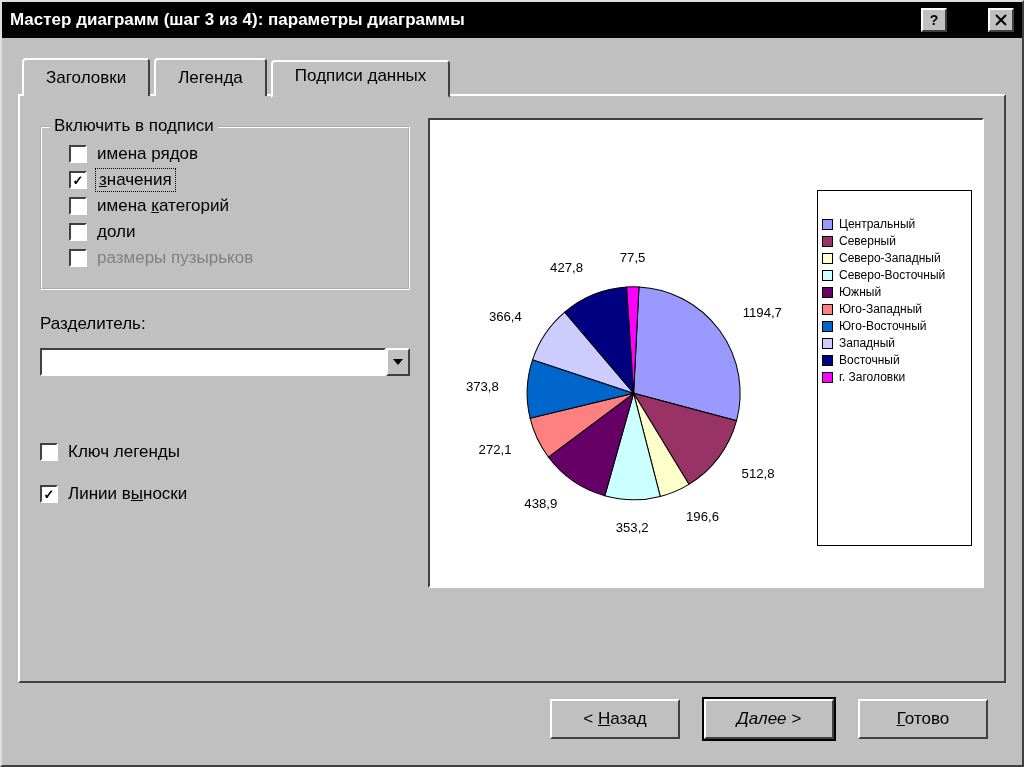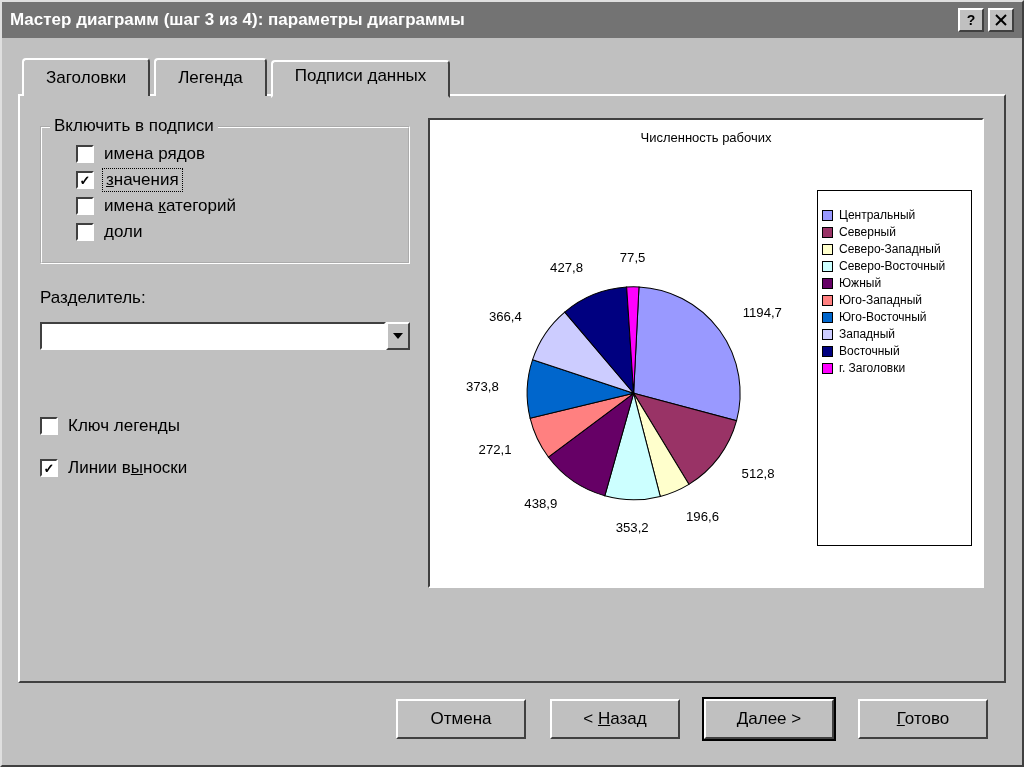--- a/index.html
+++ b/index.html
@@ -15,27 +15,28 @@
   .window {
     width: 1024px;
     height: 767px;
     background: #c0c0c0;
     border: 2px solid;
     border-color: #dfdfdf #404040 #404040 #dfdfdf;
     display: flex;
     flex-direction: column;
   }
   .titlebar {
-    background: #737373;
+    background: #000000;
     color: #fff;
     font-weight: bold;
     font-size: 17px;
     padding: 6px 8px;
     display: flex;
     align-items: center;
+    gap: 37px;
   }
   .titlebar-text { flex: 1; }
   .titlebar-btn {
     width: 26px; height: 24px;
     background: #c0c0c0;
     border: 2px solid;
     border-color: #fff #404040 #404040 #fff;
     margin-left: 4px;
     display: flex; align-items: center; justify-content: center;
     font-family: "Arial Black", Arial, sans-serif;
@@ -108,21 +109,21 @@
   }
   .groupbox-title {
     position: absolute;
     top: -12px; left: 8px;
     background: #c0c0c0;
     padding: 0 4px;
     font-size: 17px;
   }
   .chk-row {
     display: flex; align-items: center;
-    margin: 6px 0 6px 20px;
+    margin: 6px 0 6px 13px;
     font-size: 17px;
   }
   .chk-row.disabled { color: #808080; }
   .checkbox {
     width: 18px; height: 18px;
     background: #fff;
     border: 2px solid;
     border-color: #404040 #fff #fff #404040;
     margin-right: 10px;
     display: flex; align-items: center; justify-content: center;
@@ -175,21 +176,21 @@
     display: flex;
   }
   .pie-area {
     flex: 1;
     position: relative;
   }
   .legend {
     width: 155px;
     margin: 30px 10px 40px 0;
     border: 1px solid #000;
-    padding: 14px 4px;
+    padding: 23px 4px;
     font-size: 12px;
     overflow: hidden;
   }
   .legend-item {
     display: flex; align-items: center;
     margin: 3px 0;
     white-space: nowrap;
   }
   .legend-sw {
     width: 11px; height: 11px; border: 1px solid #000;
@@ -207,20 +208,21 @@
     padding: 8px 18px;
     background: #c0c0c0;
     border: 2px solid;
     border-color: #fff #404040 #404040 #fff;
     font-size: 17px;
     text-align: center;
     cursor: pointer;
   }
   .btn.default {
     box-shadow: 0 0 0 2px #000;
+    font-style: italic;
   }
 </style>
 </head>
 <body>
 
 <div class="window">
   <div class="titlebar">
     <span class="titlebar-text">Мастер диаграмм (шаг 3 из 4): параметры диаграммы</span>
     <div class="titlebar-btn">?</div>
     <div class="titlebar-btn">
@@ -263,20 +265,24 @@
             </span>
           </div>
 
           <div class="chk-row">
             <div class="checkbox"></div>
             <span>
               <span class="underline-key">д</span><span>оли</span>
             </span>
           </div>
 
+          <div class="chk-row disabled">
+            <div class="checkbox"></div>
+            <span>размеры пузырьков</span>
+          </div>
         </div>
 
         <div class="label-row">
           <span>Раз</span><span class="underline-key">д</span><span>елитель:</span>
         </div>
         <div class="combo">
           <div class="combo-input"></div>
           <div class="combo-btn">
             <svg viewBox="0 0 10 6">
                 <polygon points="0,0 10,0 5,6" fill="#000"></polygon>
@@ -295,21 +301,20 @@
           <div class="checkbox checked"></div>
           <span>
             <span>Линии в</span><span class="underline-key">ы</span><span>носки</span>
           </span>
         </div>
 
       </div>
 
       <div class="right-col">
         <div class="preview">
-          <div class="chart-title">Численность рабочих</div>
           <div class="chart-body">
             <div class="pie-area" id="pie-area"><svg width="100%" height="100%" viewBox="0 0 380 420">
                   <path d="M 200 230 L 205.24781277342123 125.13122265852854 A 105 105 0 0 1 301.45426052107484 257.0561087764274 Z" fill="#9999ff" stroke="#000" stroke-width="1"></path>
                   <text x="307.4606511764801" y="151.63413722336193" font-size="13" fill="#000" text-anchor="start" dominant-baseline="middle">1194,7</text>
                   <path d="M 200 230 L 301.45426052107484 257.0561087764274 A 105 105 0 0 1 254.48275558355292 319.7587285116207 Z" fill="#993366" stroke="#000" stroke-width="1"></path>
                   <text x="306.4451748099613" y="309.73973137449593" font-size="13" fill="#000" text-anchor="start" dominant-baseline="middle">512,8</text>
                   <path d="M 200 230 L 254.48275558355292 319.7587285116207 A 105 105 0 0 1 226.22094827322945 331.67330953427563 Z" fill="#ffffcc" stroke="#000" stroke-width="1"></path>
                   <text x="251.66635769402947" y="352.55442661378083" font-size="13" fill="#000" text-anchor="start" dominant-baseline="middle">196,6</text>
                   <path d="M 200 230 L 226.22094827322945 331.67330953427563 A 105 105 0 0 1 171.56225714094404 331.0756883779785 Z" fill="#ccffff" stroke="#000" stroke-width="1"></path>
                   <text x="198.5459062116159" y="362.9920509325824" font-size="13" fill="#000" text-anchor="middle" dominant-baseline="middle">353,2</text>
@@ -367,21 +372,20 @@
                   <div class="legend-sw" style="background: rgb(255, 0, 255);"></div>
                   <span>г. Заголовки</span>
                 </div>
               </div>
           </div>
         </div>
       </div>
     </div>
 
     <div class="button-row">
-      <div class="btn">Отмена</div>
       <div class="btn">
         <span>&lt; </span><span class="underline-key">Н</span><span>азад</span>
       </div>
       <div class="btn default">
         <span></span><span class="underline-key">Д</span><span>алее &gt;</span>
       </div>
       <div class="btn">
         <span class="underline-key">Г</span><span>отово</span>
       </div>
     </div>

